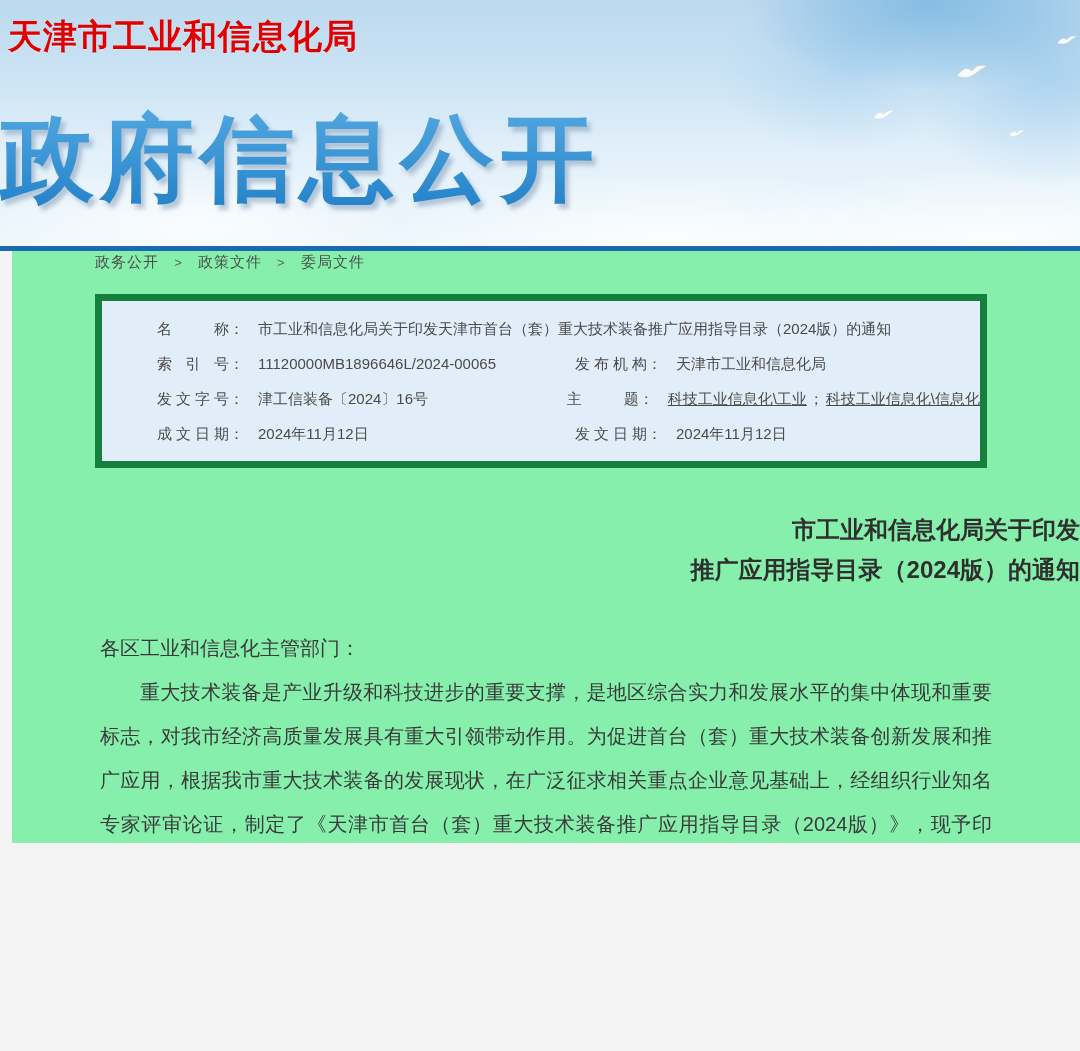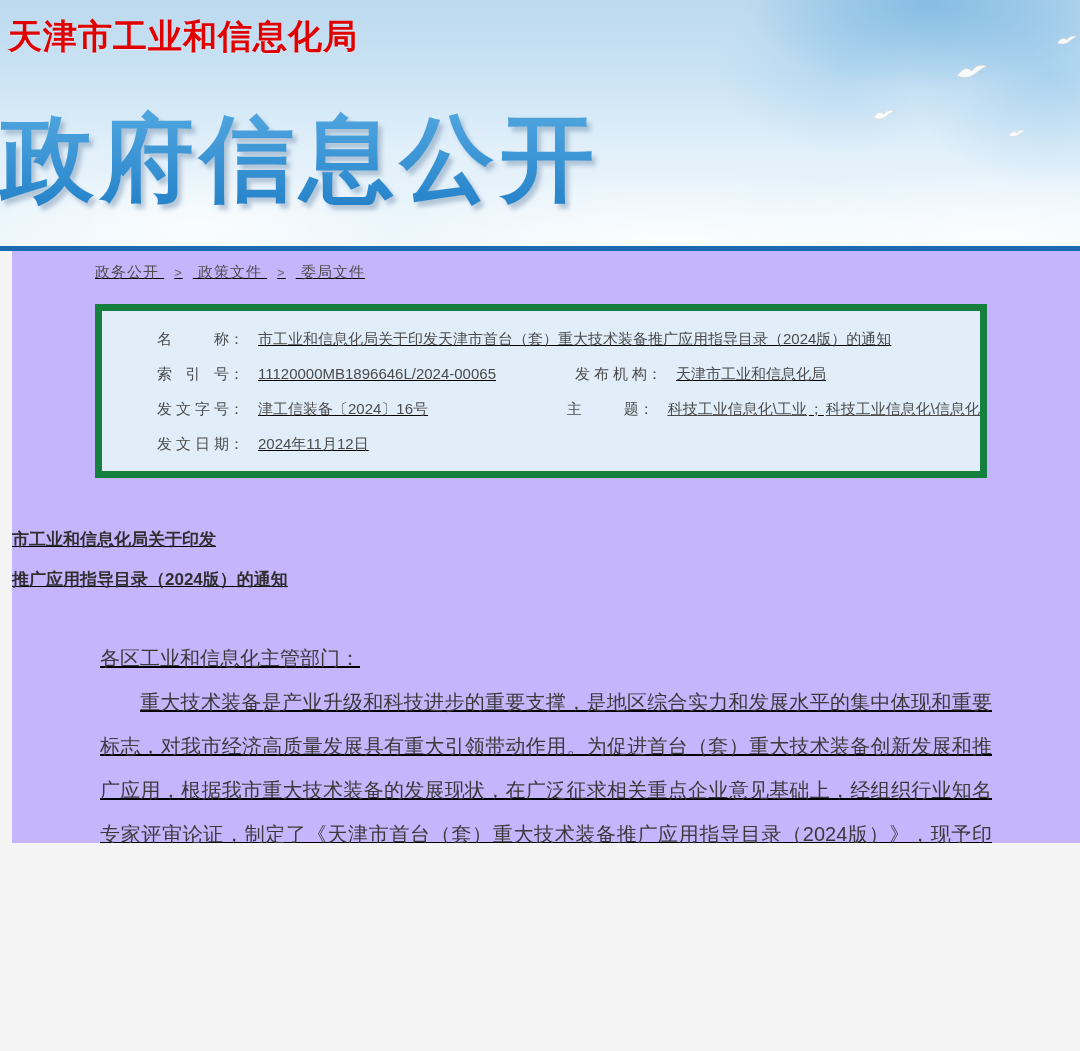--- a/index.html
+++ b/index.html
@@ -34,22 +34,22 @@
     font-size:94px; font-weight:bold; letter-spacing:6px;
     background:linear-gradient(180deg,#55aae1 0%, #3e97d6 45%, #1e7dc5 100%);
     -webkit-background-clip:text; background-clip:text; color:transparent;
     filter:drop-shadow(4px 5px 2px rgba(110,140,170,0.45));
   }
   .dove { position:absolute; opacity:0.9; }
   .divider-bar { width:1080px; height:5px; background:#1b69ae; }
 
   
   .content {
-    margin-left:12px; width:1068px; height:800px; background:#c4b5fd;
-    padding-top:12px; position:relative; height:800px;text-decoration:underline;
+    margin-left:12px; width:1068px; height:800px; background:#86efac;
+    padding-top:2px; position:relative; height:800px;
   }
   .breadcrumb { padding-left:83px; font-size:15px; color:#4d4d4d; letter-spacing:1px; }
   .breadcrumb a { color:#4d4d4d; text-decoration:none; cursor:pointer; }
   .breadcrumb .sep { color:#666; margin:0 10px; font-size:13px; }
 
   .meta-box {
     margin:22px 0 0 83px; width:892px;
     background:#e1eefa; border:7px solid #15803d;
     padding:10px 0 10px 55px;
     font-size:15px; color:#4a4a4a;
@@ -61,22 +61,22 @@
   .lbl {
     display:inline-block; width:72px;
     text-align:justify; text-align-last:justify;
     vertical-align:top;
   }
   .colon { display:inline-block; margin-right:14px; }
   .subject-link { color:#4a4a4a; text-decoration:underline; cursor:pointer; }
   .subj-sep { margin:0 2px; }
 
   .doc-title {
-    margin-top:42px; text-align:left;
-    font-size:17px; line-height:40px; font-weight:bold; color:#2f2f2f;
+    margin-top:42px; text-align:right;
+    font-size:24px; line-height:40px; font-weight:bold; color:#2f2f2f;
   }
   .doc-body {
     margin:36px 88px 0 88px;
     font-size:20px; line-height:44px; color:#3a3a3a;
     text-align:justify;
   }
   .doc-body .para { text-indent:2em; }
 </style>
 </head>
 <body>
@@ -136,20 +136,23 @@
             <span class="lbl">发文字号</span><span class="colon">：</span><span class="val">津工信装备〔2024〕16号</span>
           </div>
           <div class="col-right">
             <span class="lbl">主题</span><span class="colon">：</span><a class="subject-link">科技工业信息化\工业</a><span class="subj-sep">；</span><a class="subject-link">科技工业信息化\信息化</a>
           </div>
         </div>
       </div>
 
       <div class="meta-row">
         <div class="cols">
+          <div class="col-left">
+            <span class="lbl">成文日期</span><span class="colon">：</span><span class="val">2024年11月12日</span>
+          </div>
           <div class="col-right">
             <span class="lbl">发文日期</span><span class="colon">：</span><span class="val">2024年11月12日</span>
           </div>
         </div>
       </div>
     </section>
 
     <h2 class="doc-title">
       <div>市工业和信息化局关于印发</div>
       <div>推广应用指导目录（2024版）的通知</div>

